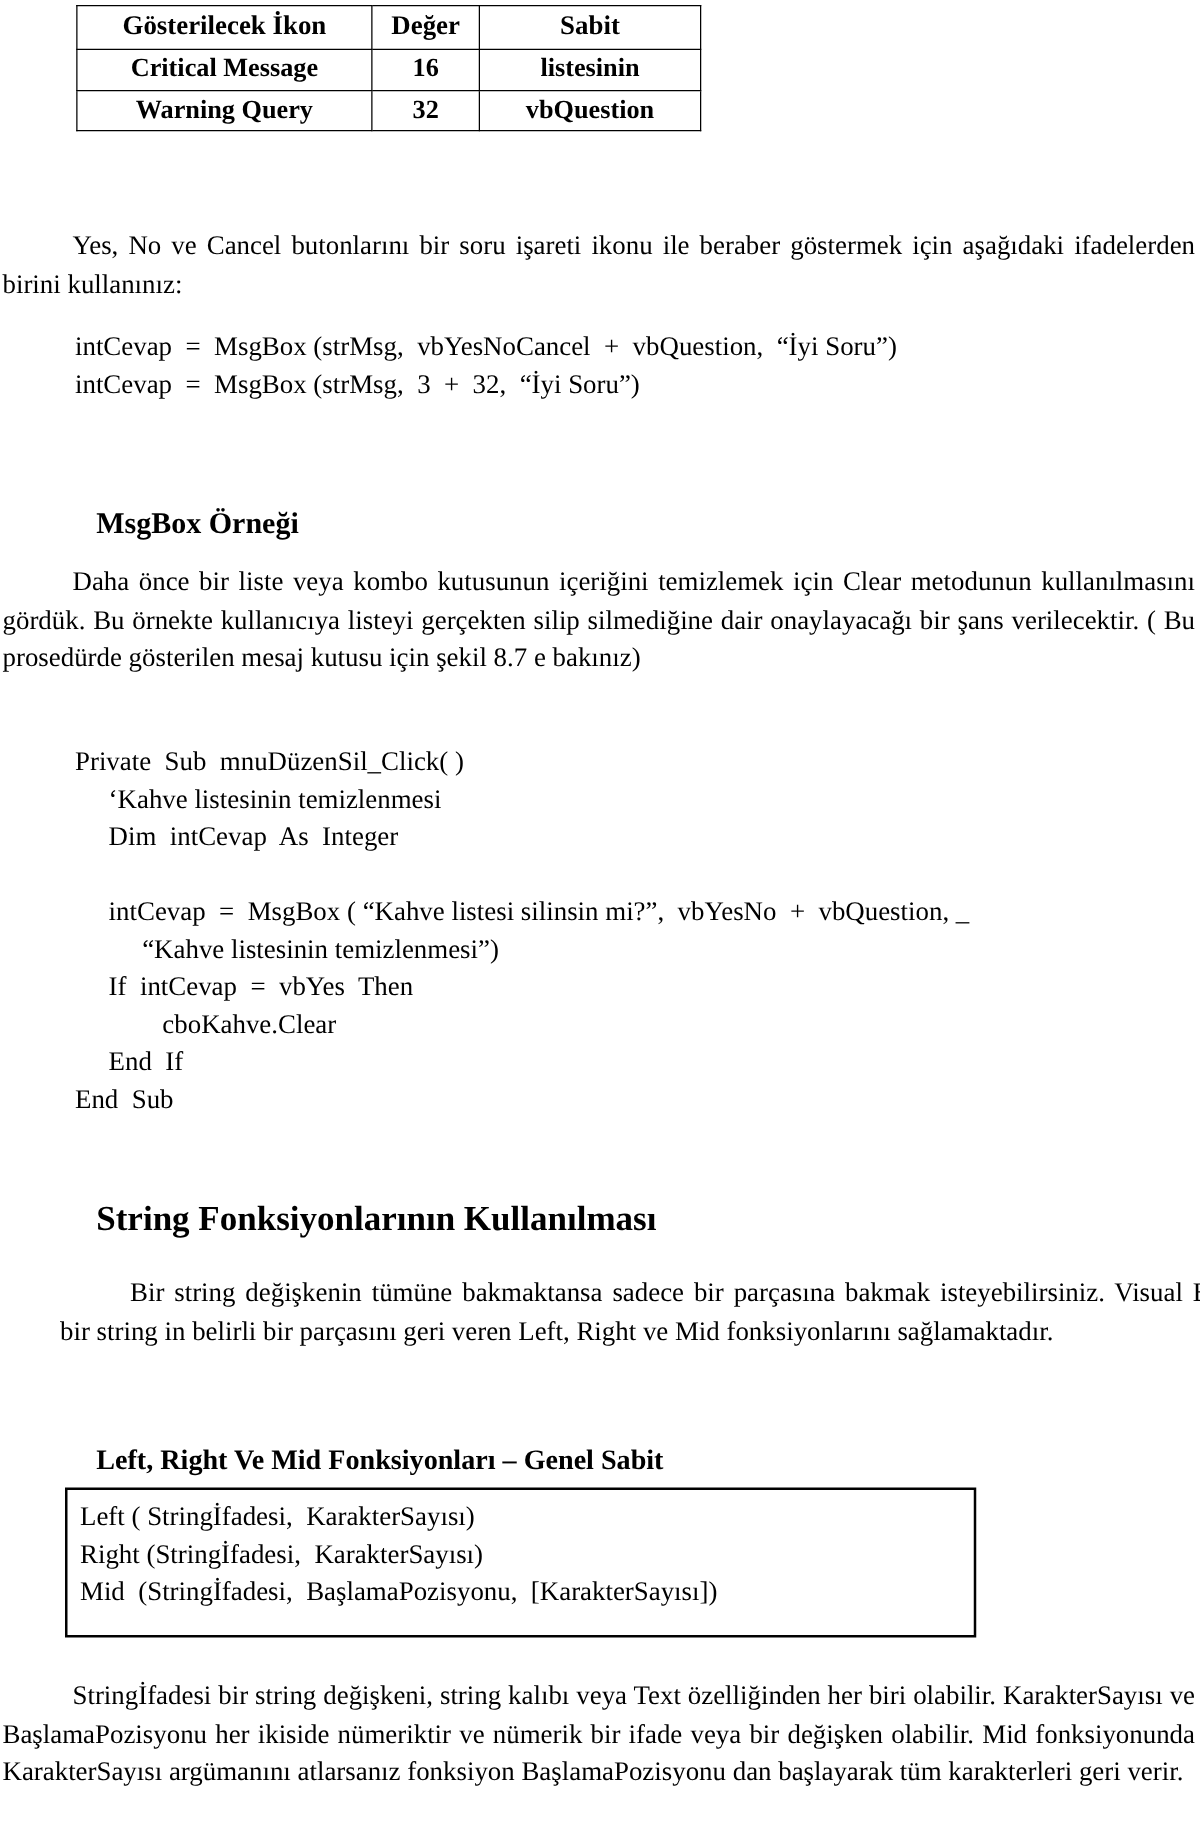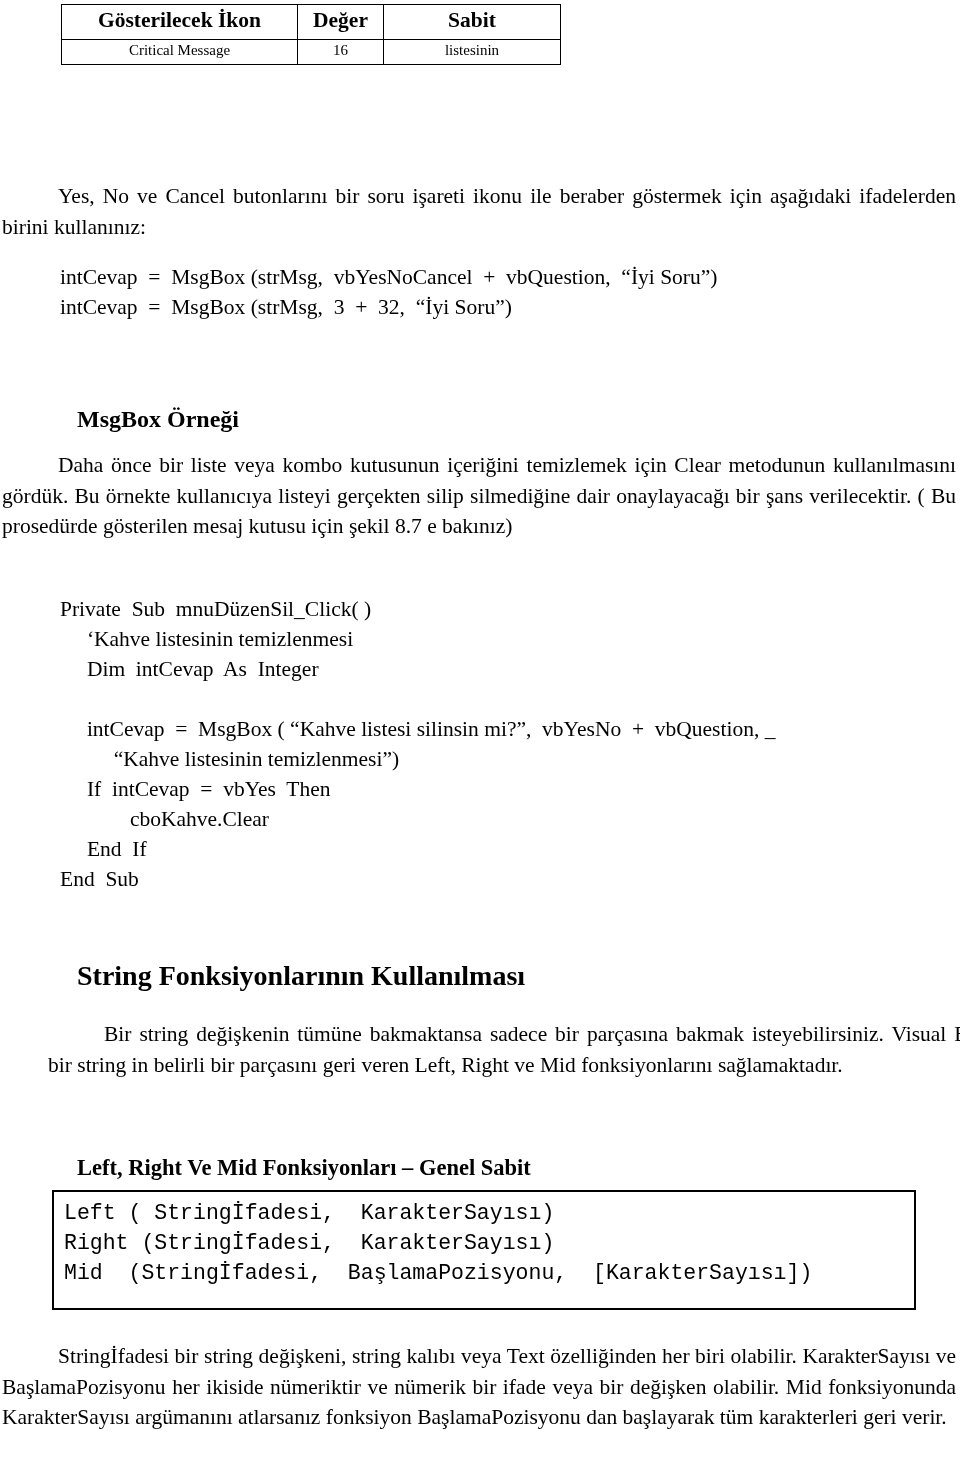--- a/index.html
+++ b/index.html
@@ -24,24 +24,24 @@
     width: 499px;
   }
   table.icon-table {
     border-collapse: collapse;
     width: 499px;
     table-layout: fixed;
   }
   table.icon-table td, table.icon-table th {
     border: 1px solid #000000;
     text-align: center;
-    font-size: 15px;
+    font-size: 21px;
     line-height: 1.33;
     padding: 1px 2px 3px 2px;
-    font-weight: normal;
+    font-weight: bold;
   }
   table.icon-table th {
     font-weight: bold;
     font-size: 21.5px;
     padding-bottom: 4px;
   }
   .col-a { width: 236px; }
   .col-b { width: 86px; }
   .col-c { width: 177px; }
 
@@ -83,25 +83,24 @@
   h3.minor-head {         
     font-size: 22.5px;
     line-height: 26px;
   }
 
   
   .syntax-box {
     position: absolute;
     left: 52px;
     top: 1190px;
-    width: 864px;
+    width: 729px;
     height: 120px;
     border: 2px solid #000000;
     box-sizing: border-box;
-    font-family: Liberation Mono, monospace;
   }
   .syntax-box .code-inner {
     position: absolute;
     left: 10px;
     top: 6px;
     font-size: 21.5px;
     line-height: 30px;
     white-space: pre;
   }
 </style>
@@ -120,20 +119,25 @@
         <th>Gösterilecek İkon</th>
         <th>Değer</th>
         <th>Sabit</th>
       </tr>
     </thead>
     <tbody>
       <tr>
         <td>Critical Message</td>
         <td>16</td>
         <td>listesinin</td>
+      </tr>
+      <tr>
+        <td>Warning Query</td>
+        <td>32</td>
+        <td>vbQuestion</td>
       </tr>
     </tbody>
   </table>
 </div>
 
 <div class="para first-indent" style="left:2px; top:181px; width:954px;">Yes, No ve Cancel butonlarını bir soru işareti ikonu ile beraber göstermek için aşağıdaki ifadelerden birini kullanınız:</div>
 
 <div class="code" style="left:60px; top:262px;">intCevap  =  MsgBox (strMsg,  vbYesNoCancel  +  vbQuestion,  “İyi Soru”)
 intCevap  =  MsgBox (strMsg,  3  +  32,  “İyi Soru”)</div>
 

